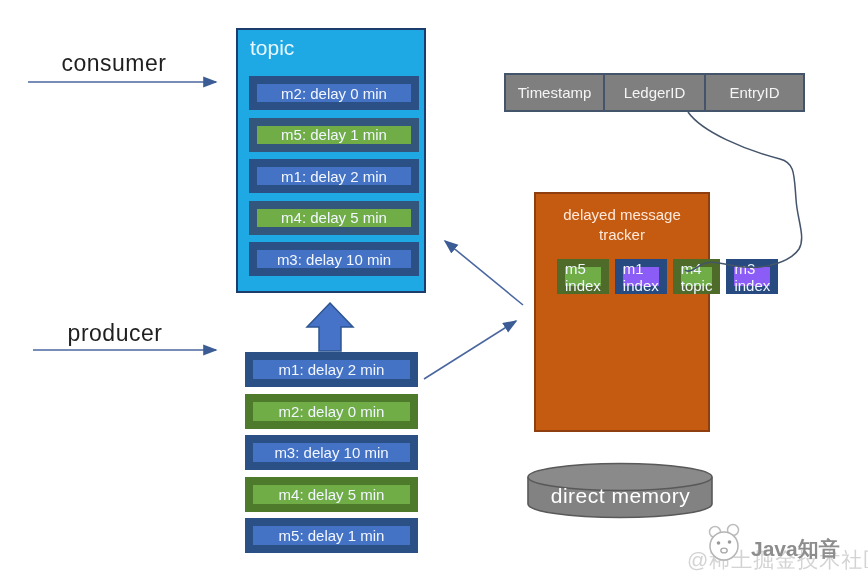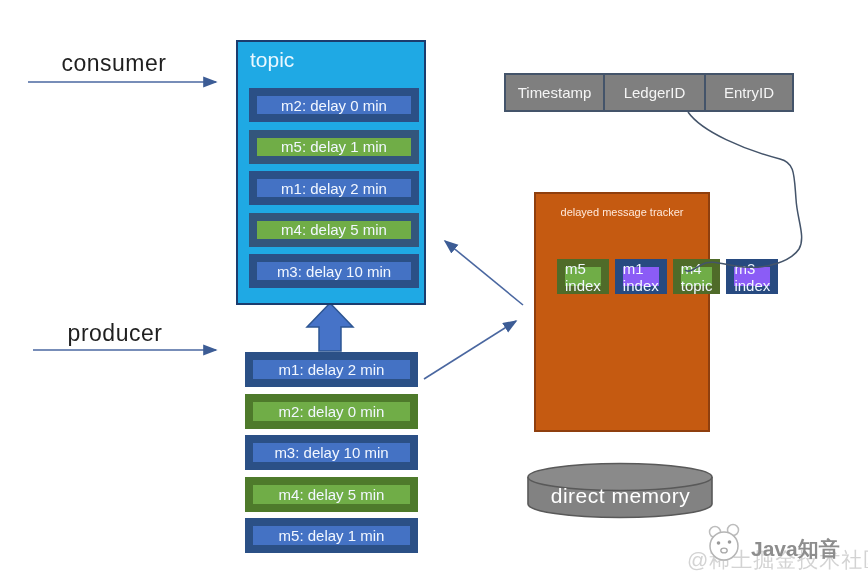--- a/index.html
+++ b/index.html
@@ -11,21 +11,21 @@
 
   
   .role-label {
     position:absolute; font-size:23px; color:#1f1f1f; letter-spacing:0.5px;
   }
   .consumer-label { left:58px; top:50px; width:112px; text-align:center; }
   .producer-label { left:60px; top:320px; width:110px; text-align:center; }
 
   
   .topic-box {
-    position:absolute; left:236px; top:40px; width:190px; height:265px;
+    position:absolute; left:236px; top:28px; width:190px; height:265px;
     background:#1fa9e4; border:2px solid #1c3c6e;
   }
   .topic-title {
     position:absolute; left:12px; top:6px;
     font-size:21px; color:#e9f8ff;
   }
   .topic-rows {
     position:absolute; left:11px; top:46px; width:170px;
     display:flex; flex-direction:column; gap:7.5px;
   }
@@ -49,30 +49,30 @@
   
   .index-table {
     position:absolute; left:504px; top:73px; display:flex;
   }
   .hcell {
     height:39px; background:#7f7f7f; border:2px solid #44546a;
     display:flex; align-items:center; justify-content:center;
     font-size:15px; color:#f5f5f5;
   }
   .hcell + .hcell { margin-left:-2px; }
-  .hcell-0 { width:101px; } .hcell-1 { width:103px; } .hcell-2 { width:90px; }
+  .hcell-0 { width:101px; } .hcell-1 { width:103px; } .hcell-2 { width:101px; }
 
   
   .tracker-box {
     position:absolute; left:534px; top:192px; width:176px; height:240px;
     background:#c55a11; border:2px solid #8f3f0e;
   }
   .tracker-title {
     margin:11px auto 0 auto; width:134px; text-align:center;
-    font-size:11px; line-height:1.35; color:#ffe9db;
+    font-size:15px; line-height:1.35; color:#ffe9db;
   }
   .tracker-rows {
     position:absolute; left:21px; top:65px; width:130px;
     display:flex; flex-direction:row; gap:6px;
   }
   .tracker-rows .msg-row { height:35px; }
   .tracker-rows .msg-row[data-color="green"] { background:#70ad47; border-color:#4f6b29; }
   .tracker-rows .msg-row[data-color="blue"]  { background:#8b5cf6; border-color:#274a80; }
 
   

